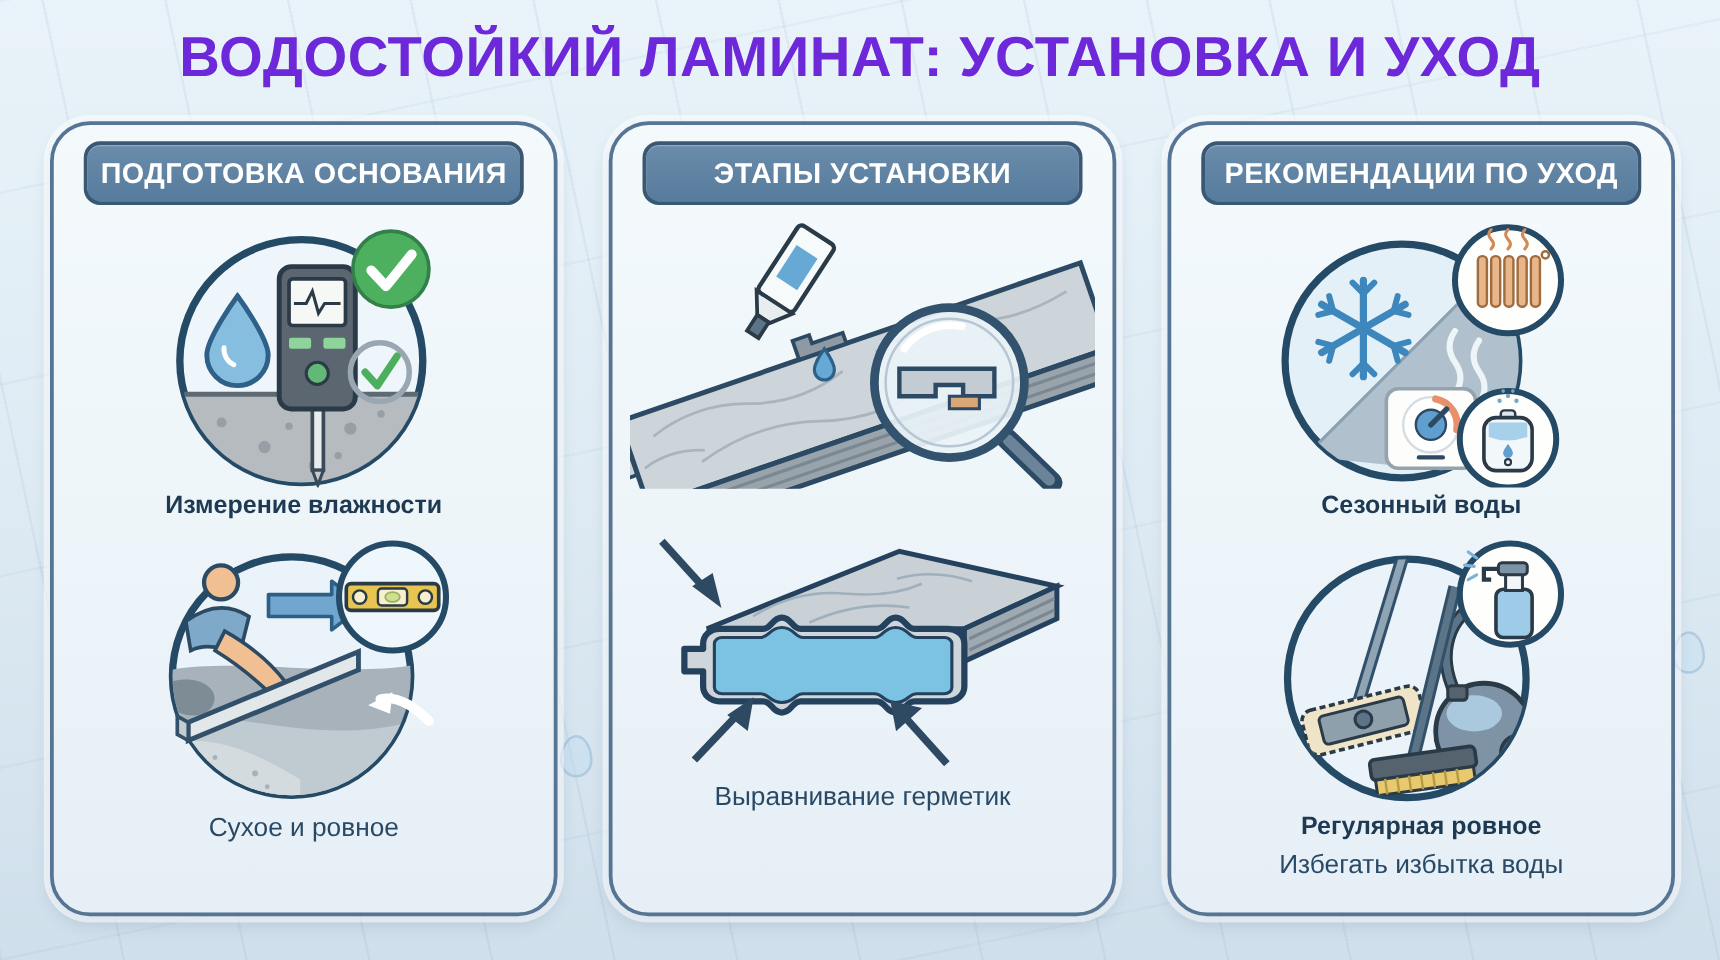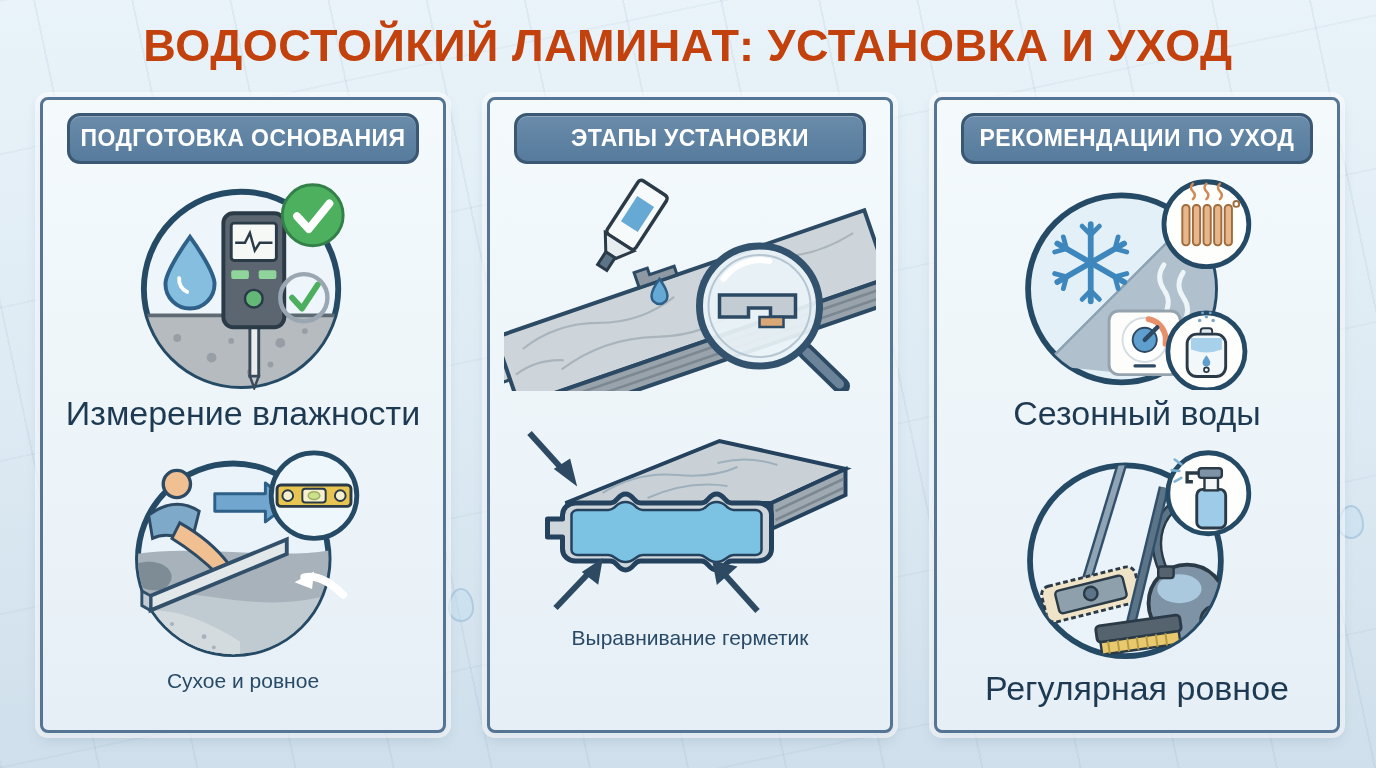--- a/index.html
+++ b/index.html
@@ -14,49 +14,49 @@
   }
   .droplet{
     position:absolute; width:26px; height:34px;
     border:2px solid rgba(120,160,195,0.35);
     background:rgba(190,220,240,0.35);
     border-radius:50% 50% 50% 50% / 60% 60% 40% 40%;
   }
   .title{
     text-align:center; padding-top:20px;
     font-size:45px; font-weight:800; letter-spacing:0.5px;
-    color:#c2410c;
+    color:#6d28d9;
   }
   .cards{
     position:absolute; left:40px; top:97px; right:36px; bottom:35px;
     display:flex; gap:41px;
   }
   .card{
     flex:1; display:flex; flex-direction:column; align-items:center;
     background:linear-gradient(180deg,#f4fafc 0%, #ecf4f9 60%, #e6eff6 100%);
     border:3px solid #567494;
-    border-radius:8px;
+    border-radius:32px;
     box-shadow:0 0 0 5px rgba(255,255,255,0.55), 0 6px 14px rgba(70,100,130,0.20);
   }
   .card-header{
     margin-top:13px; width:88%;
     padding:9px 6px;
     background:linear-gradient(180deg,#6b8cab 0%, #567b9c 100%);
     border:3px solid #3a5873;
     border-radius:13px;
     color:#ffffff; font-weight:bold; font-size:23px; letter-spacing:0.4px;
     text-align:center; white-space:nowrap;
     box-shadow:inset 0 1px 0 rgba(255,255,255,0.25);
   }
   .ill{
     height:218px; margin-top:10px;
     display:flex; align-items:center; justify-content:center;
   }
   .caption{
-    font-size:34px; font-weight:normal; color:#1e3a52; text-align:center; line-height:1.25;
+    font-size:20px; font-weight:bold; color:#1e3a52; text-align:center; line-height:1.25;
   }
   .subcaption{
     font-size:21px; font-weight:normal; color:#294a66; text-align:right; margin-top:6px;
   }
   .sec2 .caption{ margin-top:4px; }
   svg{ display:block; }
 </style>
 </head>
 <body>
 
@@ -385,16 +385,17 @@
           <g stroke="#7fb3d5" stroke-width="2.6" stroke-linecap="round">
             <line x1="170" y1="18" x2="163" y2="13"></line>
               <line x1="168" y1="25" x2="160" y2="24"></line>
               <line x1="170" y1="32" x2="163" y2="36"></line>
           </g>
         </g>
       </svg>
     </div>
     <div class="sec2">
       <div class="caption">Регулярная ровное</div>
+      <div class="subcaption">Избегать избытка воды</div>
     </div>
   </div>
 
 </div>
 
 </body></html>

